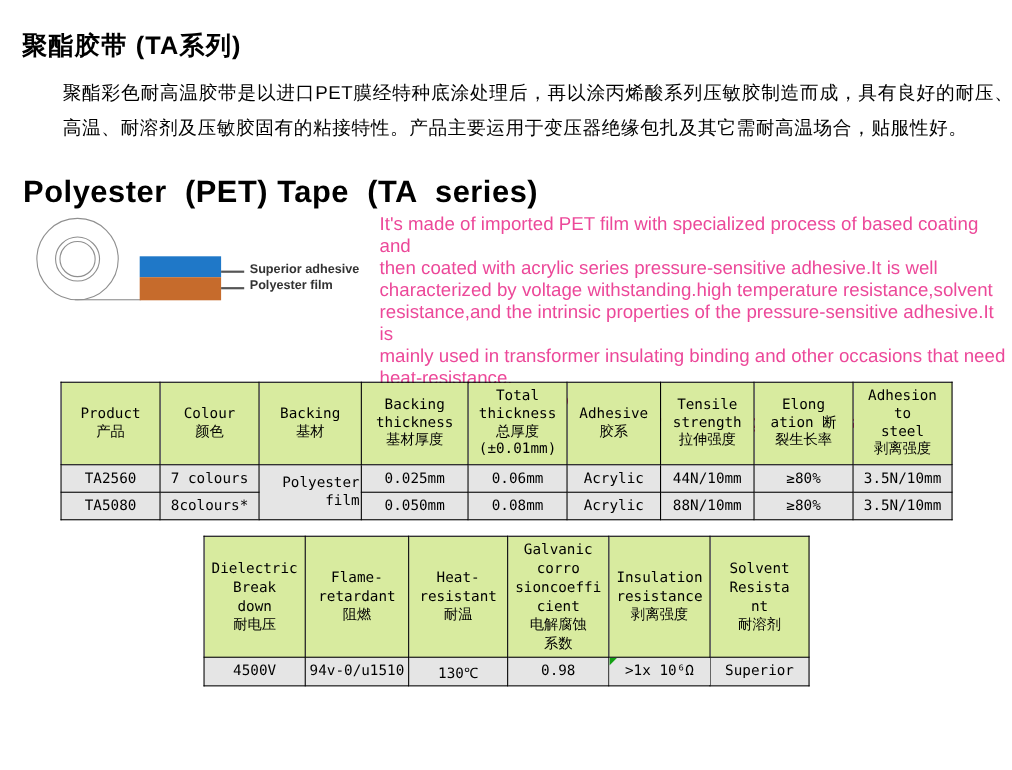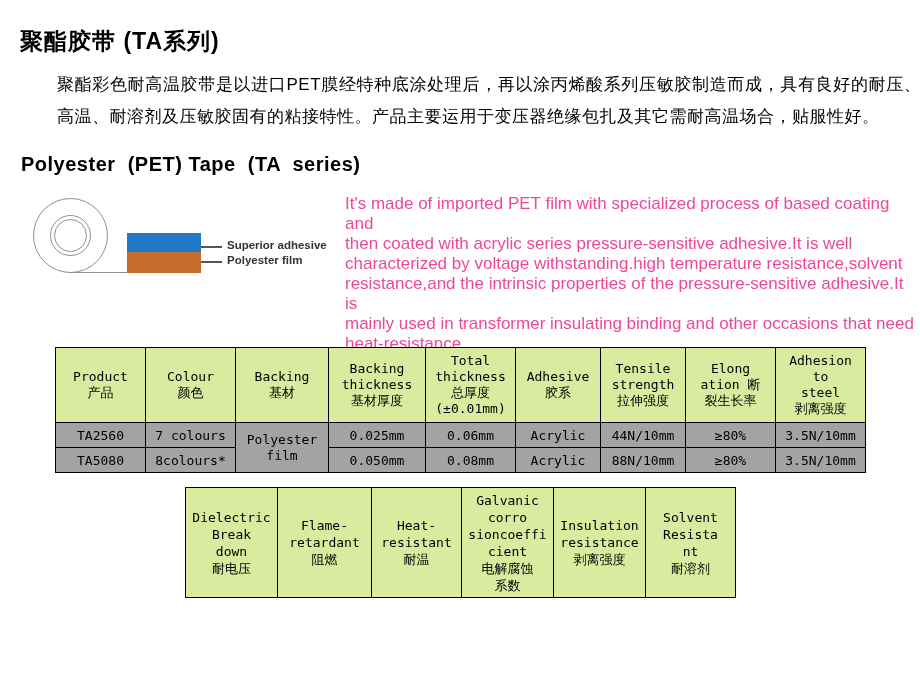--- a/index.html
+++ b/index.html
@@ -4,21 +4,21 @@
 <style>
   html,body{margin:0;padding:0;}
   body{
     width:920px;height:700px;position:relative;background:#ffffff;
     font-family:"Liberation Sans",sans-serif;color:#000;overflow:hidden;
   }
   
   .cn-title{position:absolute;left:20px;top:10px;font-size:23px;font-weight:bold;letter-spacing:1px;margin-top:16px;}
   .cn-intro{position:absolute;left:20px;top:52px;width:882px;font-size:17px;line-height:32px;
             text-align:justify;letter-spacing:.5px;margin-left:37px;}
-  .en-title{position:absolute;left:21px;top:136px;font-size:20px;white-space:pre;letter-spacing:.5px;}
+  .en-title{position:absolute;left:21px;top:136px;font-size:28px;white-space:pre;letter-spacing:.5px;}
 
   
   .diagram{position:absolute;left:30px;top:190px;width:315px;height:125px;}
   .roll-outer{position:absolute;left:3px;top:8px;width:73px;height:73px;border:1px solid #8f8f8f;border-radius:50%;}
   .roll-ring{position:absolute;left:20px;top:25px;width:39px;height:39px;border:1px solid #8f8f8f;border-radius:50%;}
   .roll-core{position:absolute;left:24px;top:29px;width:31px;height:31px;border:1px solid #8f8f8f;border-radius:50%;}
   .tape-line{position:absolute;left:38px;top:82px;width:60px;border-top:1px solid #8f8f8f;}
   .tape-rect{position:absolute;left:97px;top:43px;width:74px;height:40px;}
   .layer-adhesive{width:100%;height:19px;background:var(--adhesive-blue,#1f78c8);}
   .layer-film{width:100%;height:21px;background:var(--film-orange,#c66b2c);}
@@ -31,22 +31,22 @@
 
   
   .en-desc{position:absolute;left:345px;top:177px;width:575px;font-size:17px;line-height:20px;
            color:#ec4899;white-space:pre-line;}
 
   
   table{border-collapse:collapse;table-layout:fixed;
         font-family:"DejaVu Sans Mono","Liberation Mono",monospace;font-size:13px;}
   th,td{border:1px solid #000;text-align:center;vertical-align:middle;overflow:hidden;padding:0 1px;}
   th{background:var(--table-header-bg,#d8eb9f);font-weight:normal;white-space:pre-line;line-height:16px;}
-  td{background:#a3a3a3;}
-  .pre{white-space:pre-line;line-height:16px;}
+  td{background:#e5e5e5;}
+  .pre{white-space:pre-line;line-height:16px;text-align:right;}
 
   .spec-table{position:absolute;left:55px;top:347px;}
   .spec-table tr.hdr{height:75px;}
   .spec-table tr.data{height:25px;}
 
   .perf-table{position:absolute;left:185px;top:487px;}
   .perf-table tr.hdr{height:110px;}
   .perf-table tr.hdr th{line-height:17px;}
   .perf-table tr.data{height:26px;}
 
@@ -178,14 +178,25 @@
 电解腐蚀
 系数</th>
     <th>Insulation
 resistance
 剥离强度</th>
     <th>Solvent
 Resista
 nt
 耐溶剂</th>
   </tr>
+  <tr class="data">
+    <td>4500V</td>
+    <td>94v-0/u1510</td>
+    <td>130℃</td>
+    <td>0.98</td>
+    <td class="rel">
+      <i class="flag"></i>
+      <span>&gt;1x 10⁶Ω</span>
+    </td>
+    <td>Superior</td>
+  </tr>
 </tbody>
   </table>
 
 </body></html>

